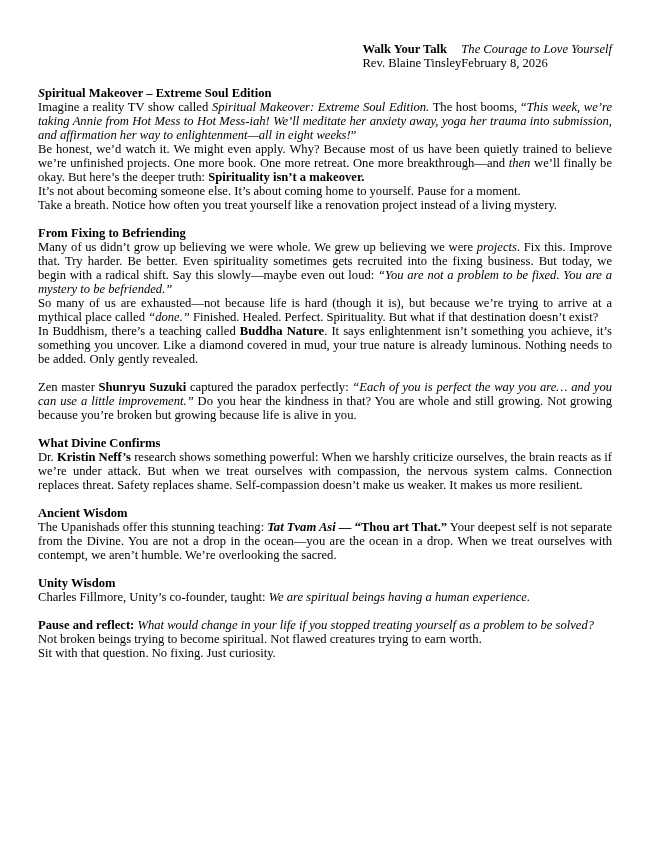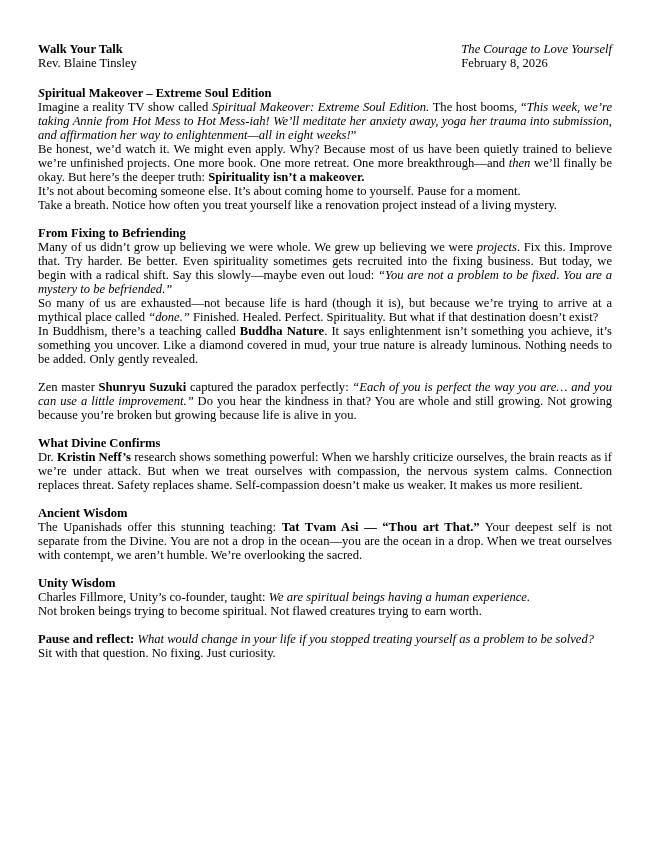--- a/index.html
+++ b/index.html
@@ -14,41 +14,41 @@
     line-height: 14px;
     overflow: hidden;
   }
   .page {
     width: 650px;
     height: 841px;
     padding: 42px 38px 30px 38px;
   }
   .doc-header {
     display: flex;
-    justify-content: space-between;
+    justify-content: flex-end;
     align-items: flex-start;
     margin-bottom: 16px;
   }
   .doc-header .left, .doc-header .right { white-space: nowrap; }
   .doc-title { font-weight: bold; }
   .doc-subtitle { font-style: italic; }
   .doc-heading {
     font-weight: bold;
     font-size: inherit;
     margin: 14px 0 0 0;
   }
   .doc-para {
     margin: 0;
     text-align: justify;
   }
   .doc-para.gap { margin-top: 14px; }
   .run-n { }
   .run-b { font-weight: bold; }
   .run-i { font-style: italic; }
-  .run-bi { font-weight: bold; }
+  .run-bi { font-weight: bold; font-style: italic; }
 </style>
 </head>
 <body>
 
 <div class="page">
   <div class="doc-header">
     <div class="left">
       <div class="doc-title">Walk Your Talk</div>
       <div class="doc-author">Rev. Blaine Tinsley</div>
     </div>
@@ -67,17 +67,17 @@
       <p class="doc-para"><span class="run-n">Many of us didn’t grow up believing we were whole. We grew up believing we were </span><span class="run-i">projects</span><span class="run-n">. Fix this. Improve that. Try harder. Be better. Even spirituality sometimes gets recruited into the fixing business. But today, we begin with a radical shift. Say this slowly—maybe even out loud: </span><span class="run-i">“You are not a problem to be fixed. You are a mystery to be befriended.”</span></p>
       <p class="doc-para"><span class="run-n">So many of us are exhausted—not because life is hard (though it is), but because we’re trying to arrive at a mythical place called </span><span class="run-i">“done.”</span><span class="run-n"> Finished. Healed. Perfect. Spirituality. But what if that destination doesn’t exist?</span></p>
       <p class="doc-para"><span class="run-n">In Buddhism, there’s a teaching called </span><span class="run-b">Buddha Nature</span><span class="run-n">. It says enlightenment isn’t something you achieve, it’s something you uncover. Like a diamond covered in mud, your true nature is already luminous. Nothing needs to be added. Only gently revealed.</span></p>
       <p class="doc-para gap"><span class="run-n">Zen master </span><span class="run-b">Shunryu Suzuki</span><span class="run-n"> captured the paradox perfectly: </span><span class="run-i">“Each of you is perfect the way you are… and you can use a little improvement.”</span><span class="run-n"> Do you hear the kindness in that? You are whole and still growing. Not growing because you’re broken but growing because life is alive in you.</span></p>
       <h2 class="doc-heading"><span class="run-n">What Divine Confirms</span></h2>
       <p class="doc-para"><span class="run-n">Dr. </span><span class="run-b">Kristin Neff’s</span><span class="run-n"> research shows something powerful: When we harshly criticize ourselves, the brain reacts as if we’re under attack. But when we treat ourselves with compassion, the nervous system calms. Connection replaces threat. Safety replaces shame. Self-compassion doesn’t make us weaker. It makes us more resilient.</span></p>
       <h2 class="doc-heading"><span class="run-n">Ancient Wisdom</span></h2>
       <p class="doc-para"><span class="run-n">The Upanishads offer this stunning teaching: </span><span class="run-bi">Tat Tvam Asi</span><span class="run-b"> — “Thou art That.”</span><span class="run-n"> Your deepest self is not separate from the Divine. You are not a drop in the ocean—you are the ocean in a drop. When we treat ourselves with contempt, we aren’t humble. We’re overlooking the sacred.</span></p>
       <h2 class="doc-heading"><span class="run-n">Unity Wisdom</span></h2>
       <p class="doc-para"><span class="run-n">Charles Fillmore, Unity’s co-founder, taught: </span><span class="run-i">We are spiritual beings having a human experience.</span></p>
+      <p class="doc-para gap"><span class="run-b">Pause and reflect:</span><span class="run-n"> </span><span class="run-i">What would change in your life if you stopped treating yourself as a problem to be solved?</span></p>
       <p class="doc-para"><span class="run-n">Not broken beings trying to become spiritual. Not flawed creatures trying to earn worth.</span></p>
-      <p class="doc-para gap"><span class="run-b">Pause and reflect:</span><span class="run-n"> </span><span class="run-i">What would change in your life if you stopped treating yourself as a problem to be solved?</span></p>
       <p class="doc-para"><span class="run-n">Sit with that question. No fixing. Just curiosity.</span></p>
     </div>
 </div>
 
 </body></html>

